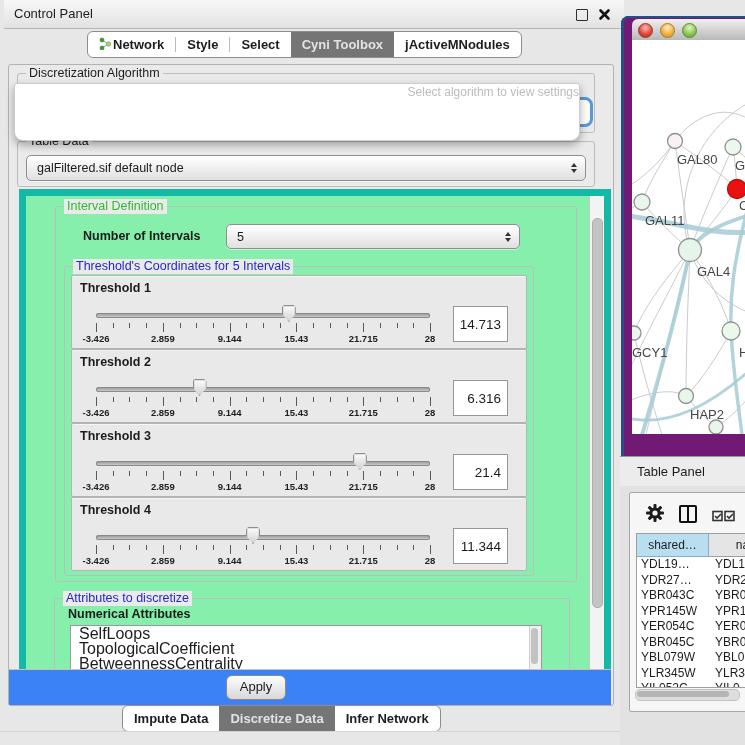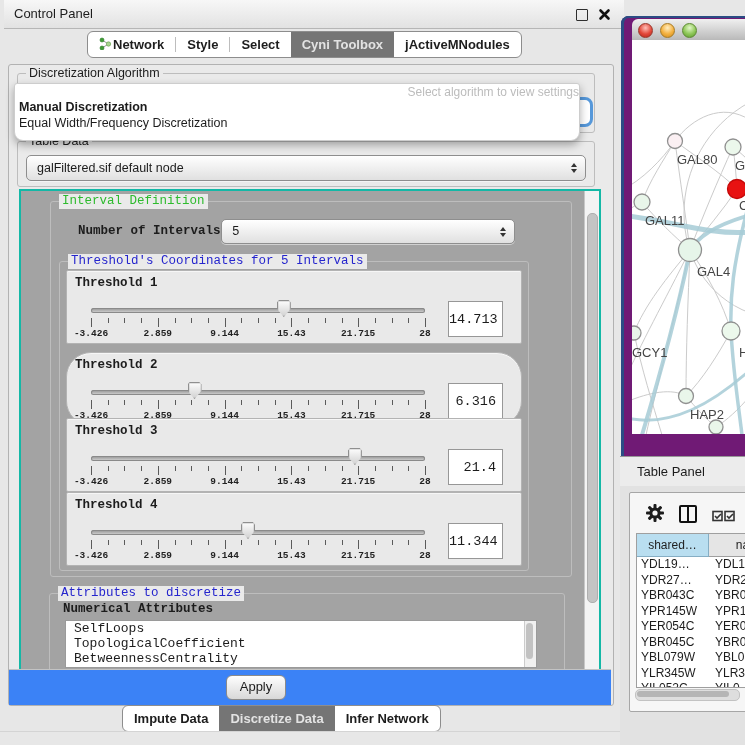--- a/index.html
+++ b/index.html
@@ -44,22 +44,22 @@
   
   .combo{position:absolute;background:linear-gradient(#ffffff,#e0e0e0);border:1px solid #8e8e8e;
          border-radius:5px;box-shadow:0 1px 0 rgba(255,255,255,.5);}
   .combo .val{position:absolute;left:10px;top:50%;transform:translateY(-50%);font-size:12.5px;white-space:nowrap;}
   .stepper{position:absolute;right:8px;top:50%;transform:translateY(-50%);display:flex;flex-direction:column;gap:2px;}
   .stepper i{display:block;width:0;height:0;border-left:3.5px solid transparent;border-right:3.5px solid transparent;}
   .stepper .up{border-bottom:4.5px solid #333;}
   .stepper .dn{border-top:4.5px solid #333;}
 
   
-  #scrollpane{position:absolute;left:10px;top:124px;width:578px;height:480px;background:#a3a3a3;
-              border:2px solid #14b8a6;overflow:hidden;font-family:Liberation Mono, monospace;}
+  #scrollpane{position:absolute;left:10px;top:124px;width:578px;height:480px;background:#86efac;
+              border:7px solid #14b8a6;overflow:hidden;}
   #sp-scrollbar{position:absolute;right:0;top:0;bottom:0;width:14px;background:#f3f3f3;border-left:1px solid #c7c7c7;}
   #sp-thumb{position:absolute;left:2px;top:22px;width:9px;height:388px;border-radius:5px;
             background:#c4c4c4;border:1px solid #aeaeae;}
 
   
   .th-panel{position:absolute;left:6px;width:454px;height:72px;background:#e9e9e9;
             border:1px solid #b3b3b3;border-radius:2px;box-shadow:inset 0 1px 0 #f6f6f6;}
   .th-label{position:absolute;left:8px;top:5px;font-size:12.5px;font-weight:700;}
   .th-track{position:absolute;left:24px;top:37px;width:334px;height:5px;border-radius:3px;
             background:linear-gradient(#909090,#d8d8d8);box-shadow:inset 0 0 0 1px #8a8a8a;}
@@ -70,21 +70,21 @@
   .tick.major{height:9px;}
   .tlabel{position:absolute;top:57px;width:44px;text-align:center;font-size:9.5px;font-weight:700;color:#222;}
   .th-value{position:absolute;left:381px;top:30px;width:55px;height:36px;background:#fff;
             border:1px solid #979797;font-size:13.5px;line-height:36px;text-align:right;
             padding-right:6px;box-sizing:border-box;}
 
   
   #attr-label{position:absolute;left:42px;top:411px;font-size:12.5px;font-weight:700;}
   #attr-list{position:absolute;left:44px;top:429px;width:470px;height:46px;background:#fff;
              border:1px solid #9a9a9a;overflow:hidden;}
-  .attr-item{font-size:13px;line-height:15px;padding-left:8px;}
+  .attr-item{font-size:16px;line-height:15px;padding-left:8px;}
   #attr-scroll{position:absolute;right:0;top:0;bottom:0;width:11px;background:#f0f0f0;border-left:1px solid #ccc;}
   #attr-thumb{position:absolute;left:1px;top:2px;width:7px;height:36px;border-radius:4px;background:#c2c2c2;}
 
   
   #apply-strip{position:absolute;left:0;top:604px;width:602px;height:35px;background:#3b82f6;border-top:1px solid #c3c3c3;}
   #apply-btn{position:absolute;left:217px;top:5px;width:58px;height:23px;text-align:center;line-height:22px;
              font-size:13px;background:linear-gradient(#fefefe,#d8d8d8);border:1px solid #8a8a8a;border-radius:6px;}
   #cp-bottomline{left:0;top:731px;width:620px;height:1px;background:#d4d4d4;}
 
   
@@ -166,24 +166,20 @@
   <div class="abs" id="main-panel">
 
     <div class="groupbox" id="algo-group" style="left:8px;top:8px;width:576px;height:58px;">
       <span class="grouptitle">Discretization Algorithm</span>
     </div>
 
     <div id="combo-ghost"></div>
 
     <div id="popup">
       <div id="popup-ph">Select algorithm to view settings</div>
-      <div id="popup-options">
-          <div class="opt hl">Manual Discretization</div>
-          <div class="opt">Equal Width/Frequency Discretization</div>
-        </div>
     </div>
 
     <div class="groupbox" id="td-group" style="left:8px;top:76px;width:576px;height:44px;">
       <span class="grouptitle">Table Data</span>
       <div class="combo" style="left:8px;top:13px;width:558px;height:24px;">
         <span class="val">galFiltered.sif default node</span>
         <span class="stepper">
             <i class="up"></i>
             <i class="dn"></i>
           </span>
@@ -234,21 +230,21 @@
               <div class="tick major" style="left: 358px;"></div>
               <div class="tlabel" style="left: 2px;">-3.426</div>
               <div class="tlabel" style="left: 68.8px;">2.859</div>
               <div class="tlabel" style="left: 135.6px;">9.144</div>
               <div class="tlabel" style="left: 202.4px;">15.43</div>
               <div class="tlabel" style="left: 269.2px;">21.715</div>
               <div class="tlabel" style="left: 336px;">28</div>
               <div class="th-thumb" style="left: 209.8px;"></div>
               <div class="th-value">14.713</div>
             </div>
-            <div class="th-panel" style="top: 90px; border-radius: 25px;">
+            <div class="th-panel" style="top: 82px;">
               <div class="th-label">Threshold 2</div>
               <div class="th-track"></div>
               <div class="tick major" style="left: 24px;"></div>
               <div class="tick" style="left: 40.7px;"></div>
               <div class="tick" style="left: 57.4px;"></div>
               <div class="tick" style="left: 74.1px;"></div>
               <div class="tick major" style="left: 90.8px;"></div>
               <div class="tick" style="left: 107.5px;"></div>
               <div class="tick" style="left: 124.2px;"></div>
               <div class="tick" style="left: 140.9px;"></div>

